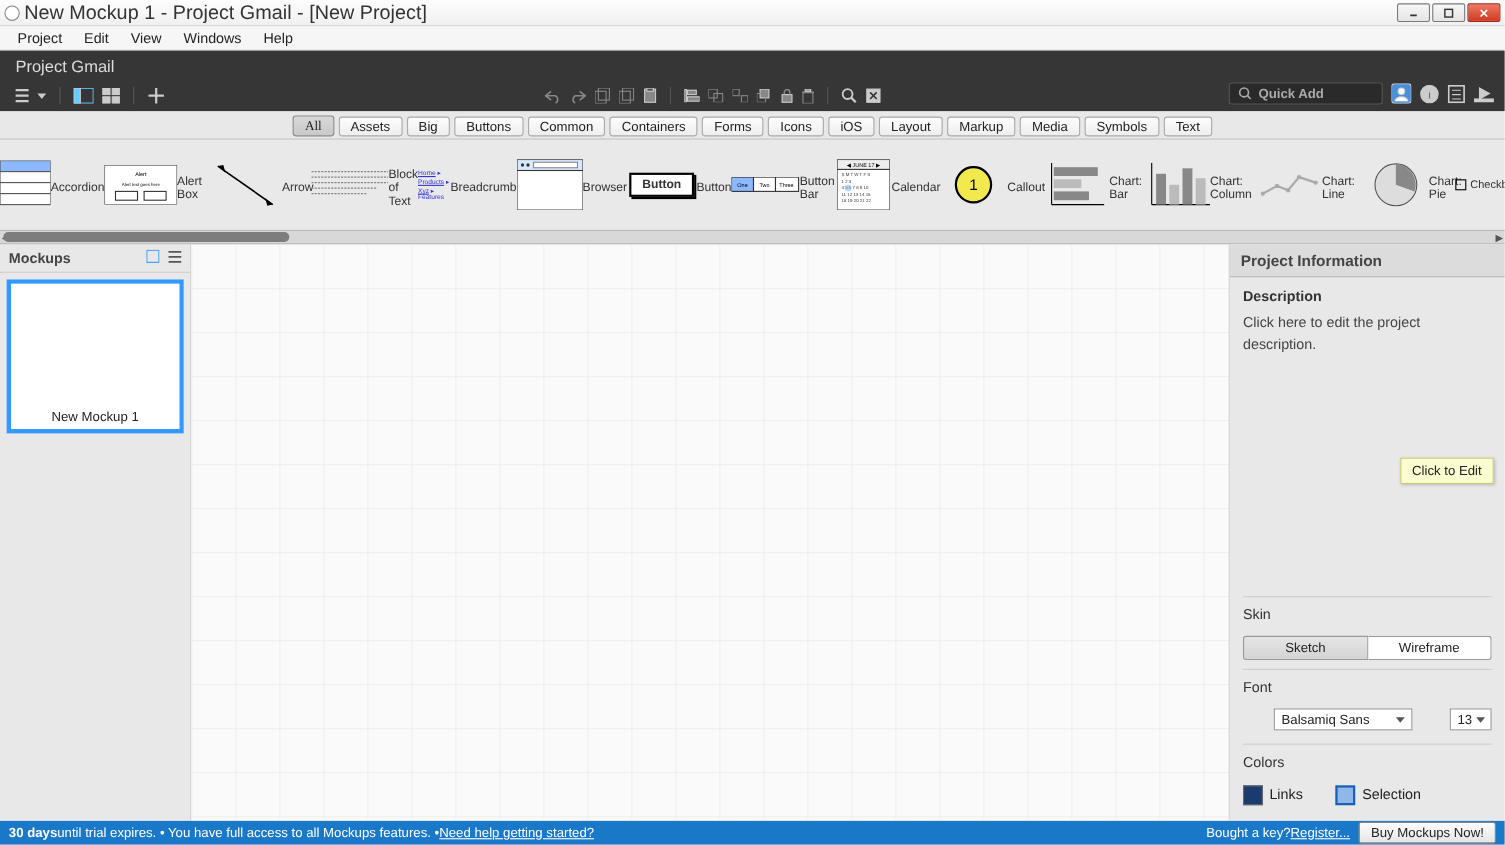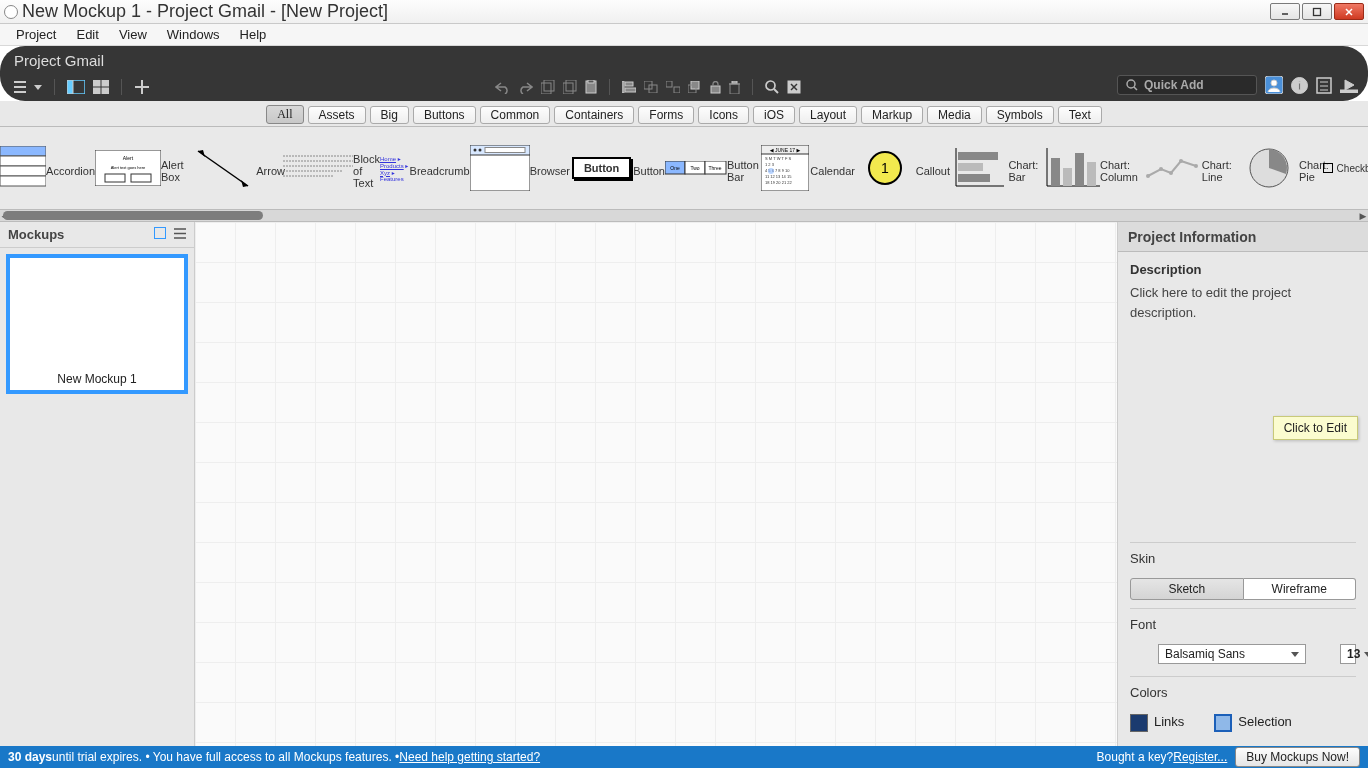--- a/index.html
+++ b/index.html
@@ -12,21 +12,21 @@
   .winbtns { display: flex; }
   .winbtn { width: 30px; height: 17px; margin-left: 2px; border: 1px solid #7a7a7a; background: linear-gradient(#f7f7f7,#e5e5e5); border-radius: 2px; display:flex; align-items:center; justify-content:center; font-size:10px; color:#333;}
   .winbtn.close { background: linear-gradient(#f07864,#cf3a22); color:#fff; border-color:#9b2b18;}
   .winbtn svg { width:10px; height:10px; }
 
   
   .menubar { height: 22px; background: #f6f6f6; display: flex; align-items: center; padding: 0 6px; font-size: 13px; border-bottom: 1px solid #d8d8d8; }
   .menubar span { padding: 2px 10px; cursor: default; }
 
   
-  .darkhead { height: 55px; background: #363636; color: #eee; position: relative; border-radius: 25px; }
+  .darkhead { height: 55px; background: #363636; color: #eee; position: relative; }
   .darkhead .projname { position:absolute; left:14px; top:6px; font-size:15px; color:#ddd; }
   .darkhead .leftctrls { position:absolute; left:14px; bottom:6px; display:flex; align-items:center; gap:8px; }
   .darkhead .iconbtn { display:flex; align-items:center; justify-content:center; }
   .darkhead svg { fill:#ccc; stroke:#ccc; }
   .sep { width:1px; height:16px; background:#555; margin:0 4px;}
   .midctrls { position:absolute; left:495px; bottom:6px; display:flex; gap:8px; align-items:center;}
   .rightctrls { position:absolute; right:10px; bottom:6px; display:flex; align-items:center; gap:8px;}
   .quickadd { background:#2a2a2a; border:1px solid #555; border-radius:3px; padding:2px 8px; width:140px; display:flex; align-items:center; gap:6px; color:#aaa; font-size:12px;font-weight:bold;}
   .quickadd svg{fill:#aaa;}
 
@@ -40,21 +40,21 @@
   .libitem { width:95px; flex:0 0 95px; display:flex; align-items:center; justify-content:flex-end; padding-bottom:6px; font-size:11px; color:#333;}
   .libitem .thumb { height:55px; width:80px; display:flex; align-items:center; justify-content:center; margin-bottom:6px;}
   .libitem.wide { width:100px; flex-basis:100px;}
   .libscroll { position:absolute; left:0; right:0; bottom:0; height:12px; background:#d8d8d8; border-top:1px solid #bbb;}
   .libscroll .thumb2 { position:absolute; left:3px; top:1px; width:260px; height:9px; background:#7d7d7d; border-radius:5px;}
   .libscroll .arrow { position:absolute; top:0; width:12px; height:11px; font-size:9px; display:flex; align-items:center; justify-content:center; color:#555;}
   .libscroll .arrow.l{left:-1px;} .libscroll .arrow.r{right:-1px;}
 
   
   .main { display:flex; height:524px; }
-  .leftpanel { width:195px; background:#e8e8e8; border-right:1px solid #ccc; display:flex; flex-direction:column;}
+  .leftpanel { width:174px; background:#e8e8e8; border-right:1px solid #ccc; display:flex; flex-direction:column;}
   .leftpanel .hdr { height:26px; border-bottom:1px solid #ccc; display:flex; align-items:center; padding:0 8px; font-size:13px; font-weight:bold; color:#444;}
   .leftpanel .hdr .sp{flex:1;}
   .mockthumb { margin:6px; border:4px solid #3399ff; background:#fff; }
   .mockthumb .img { height:110px; background:#fff;}
   .mockthumb .lbl { text-align:center; font-size:12px; padding:4px 0; background:#fff;}
 
   .canvas { flex:1; background:#fafafa; background-image:linear-gradient(#eee 1px,transparent 1px),linear-gradient(90deg,#eee 1px,transparent 1px); background-size:40px 40px; border-right:1px solid #ccc;}
 
   .rightpanel { width:250px; background:#e8e8e8; display:flex; flex-direction:column; padding-bottom:8px; overflow:hidden;}
   .rightpanel .sechdr { height:30px; background:#dcdcdc; border-bottom:1px solid #bbb; display:flex; align-items:center; padding:0 10px; font-size:14px; font-weight:bold; color:#444;}
@@ -63,21 +63,21 @@
   .desc { color:#444; line-height:1.5;}
   .tooltip { position:absolute; background:#fbfccf; border:1px solid #c8c979; padding:4px 10px; font-size:12px; box-shadow:1px 1px 3px rgba(0,0,0,0.2);}
   .hr { border:none; border-top:1px solid #ccc; margin:8px 12px;}
   .segbtns { display:flex; margin:4px 12px 0 12px;}
   .segbtns div{ flex:1; border:1px solid #999; text-align:center; padding:3px 0; font-size:12px; background:#fff;}
   .segbtns div:first-child{ border-top-left-radius:3px; border-bottom-left-radius:3px;}
   .segbtns div:last-child{ border-top-right-radius:3px; border-bottom-right-radius:3px; border-left:none;}
   .segbtns .active{ background:linear-gradient(#e5e5e5,#d4d4d4);}
   .fontrow{ display:flex; gap:6px; margin:4px 12px;}
   .sel { border:1px solid #999; background:#fff; padding:2px 6px; font-size:12px; display:flex; align-items:center; justify-content:space-between;margin-left:28px;}
-  .sel.font{flex:1;} .sel.size{width:16px;font-weight:bold;}
+  .sel.font{flex:1;} .sel.size{width:38px;}
   .colrow{ display:flex; gap:30px; margin:6px 12px; align-items:center; font-size:13px;}
   .swatch{width:18px;height:18px;border:1px solid #666;display:inline-block;vertical-align:middle;margin-right:6px;}
 
   
   .status { height:22px; background:#1978c8; color:#fff; display:flex; align-items:center; padding:0 8px; font-size:12px;}
   .status a{color:#fff; text-decoration:underline;}
   .status .sp{flex:1;}
   .status .buybtn{ background:linear-gradient(#fdfdfd,#e5e5e5); color:#222; border:1px solid #888; border-radius:3px; padding:2px 10px; margin-left:8px; font-size:12px;}
 
   .tri{display:inline-block;border-left:4px solid transparent;border-right:4px solid transparent;border-top:5px solid #555;margin-left:4px;}

